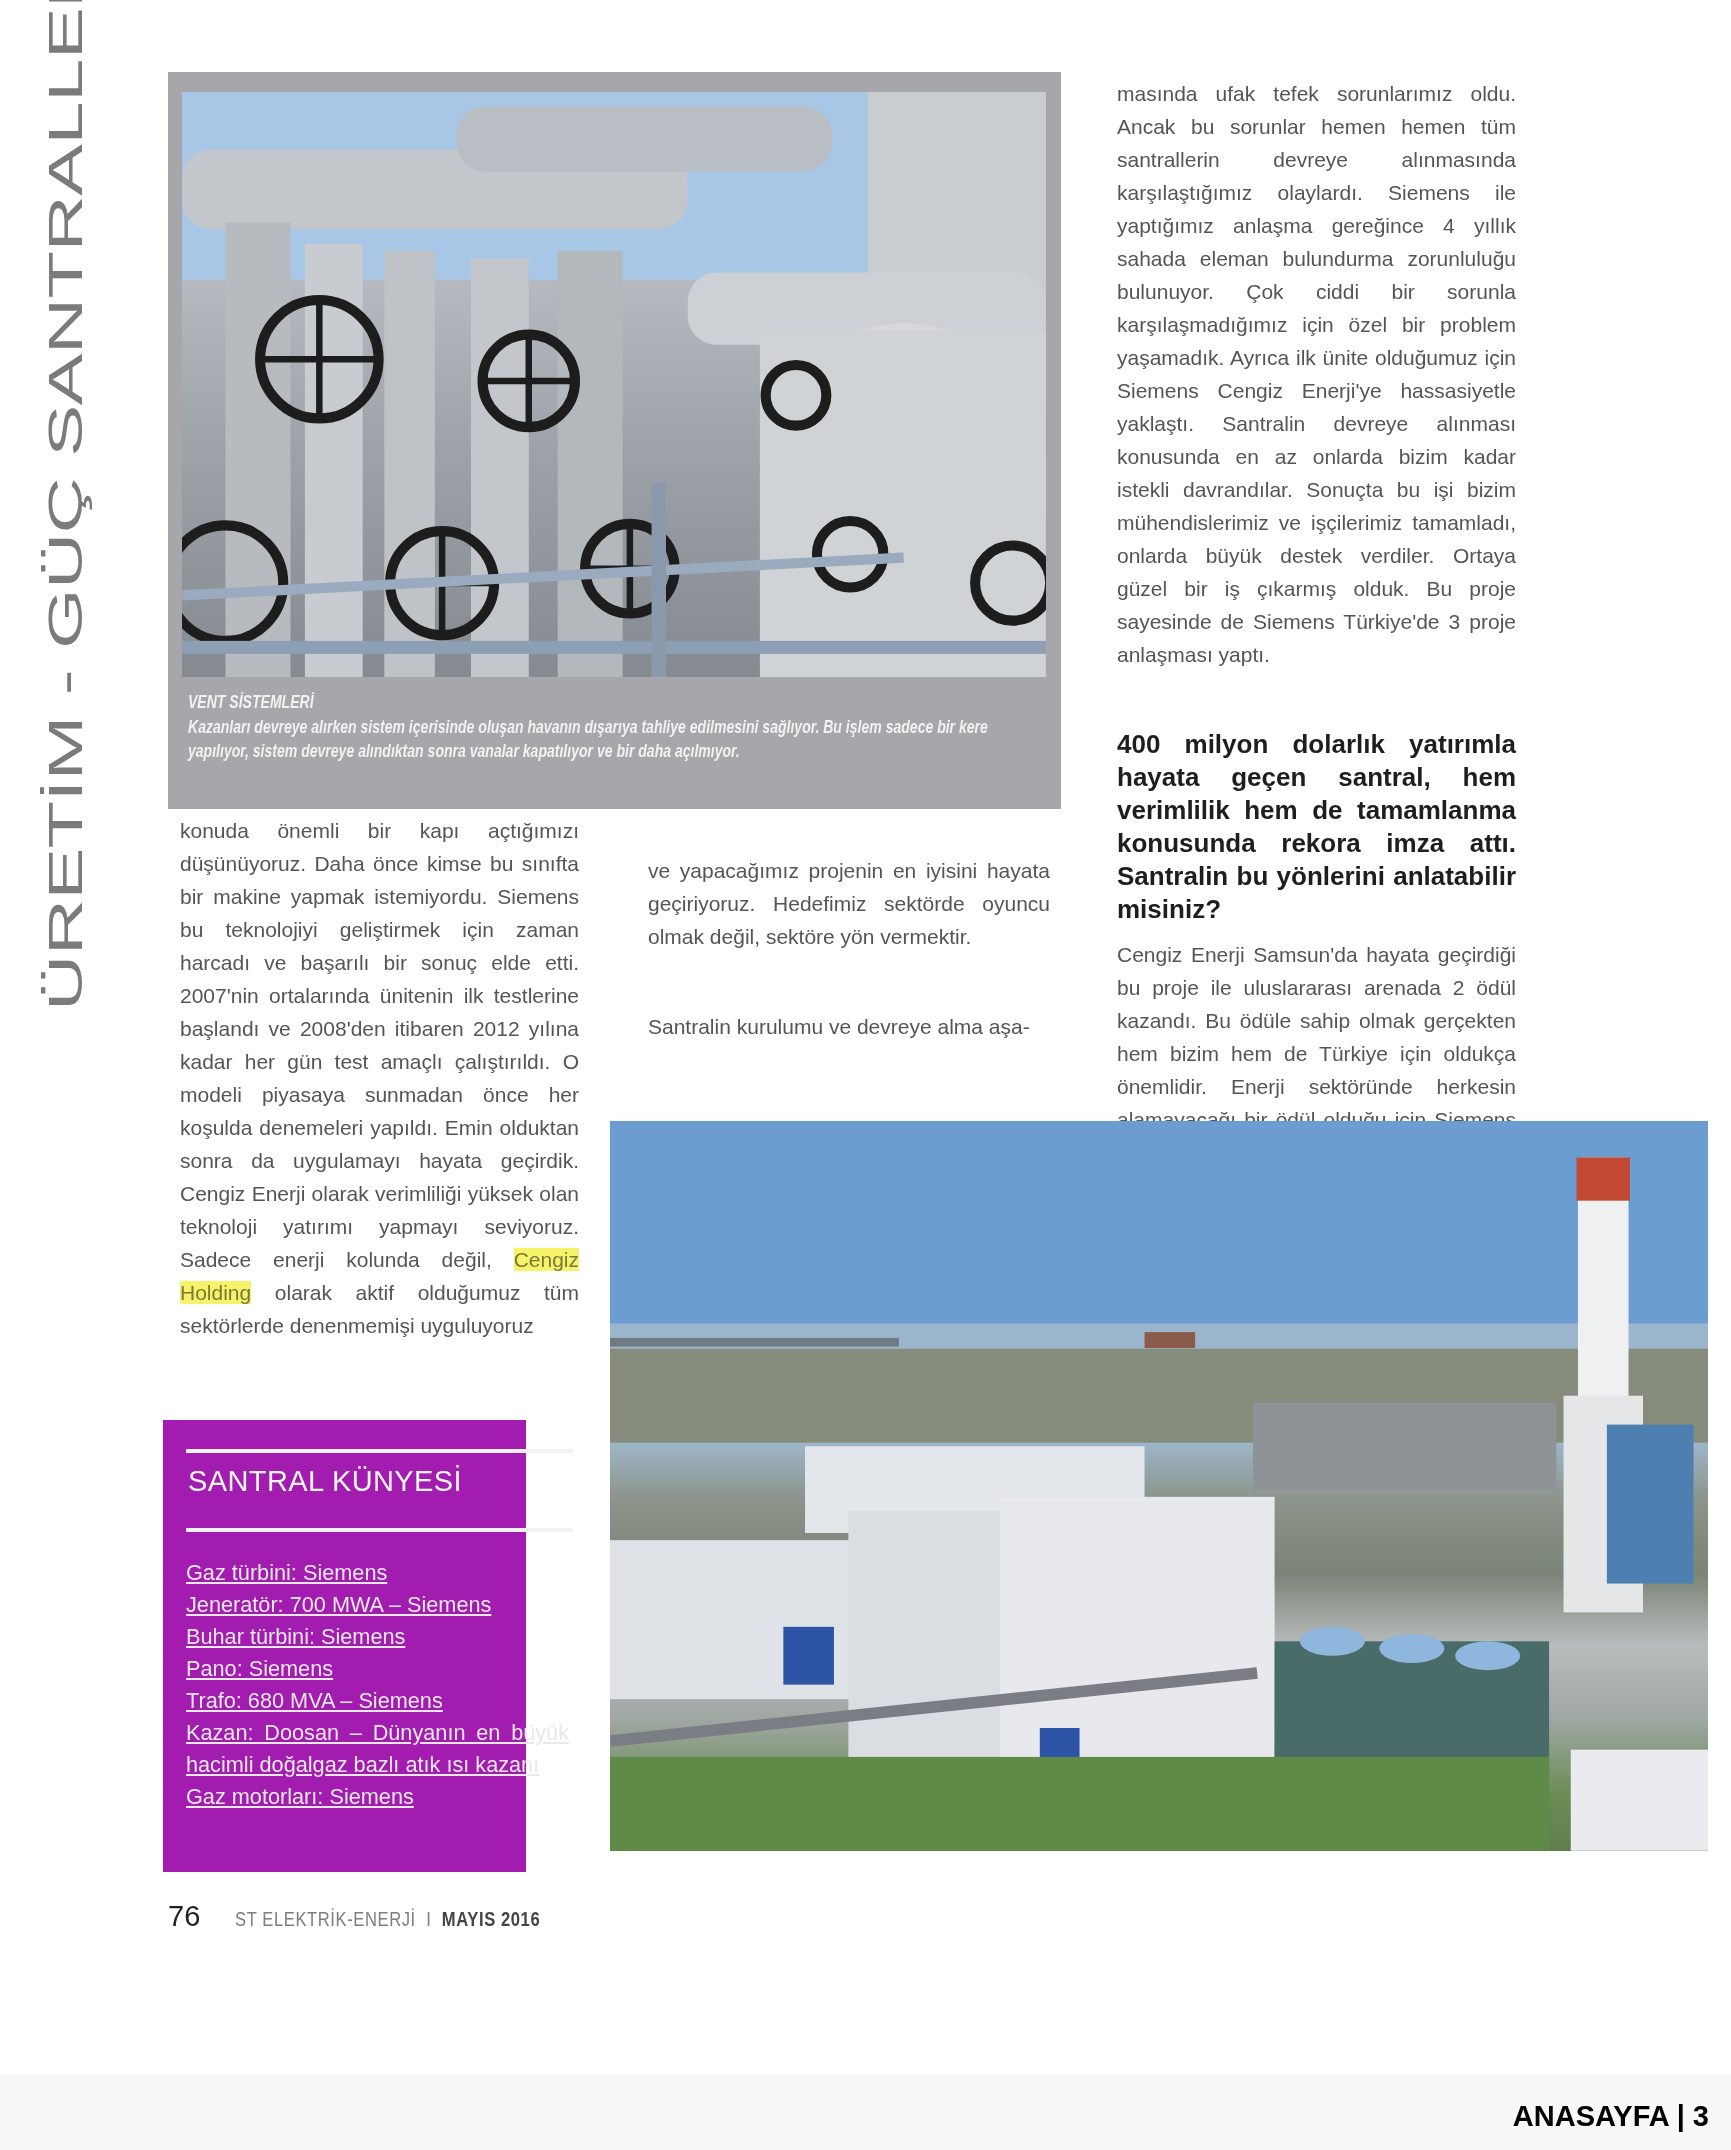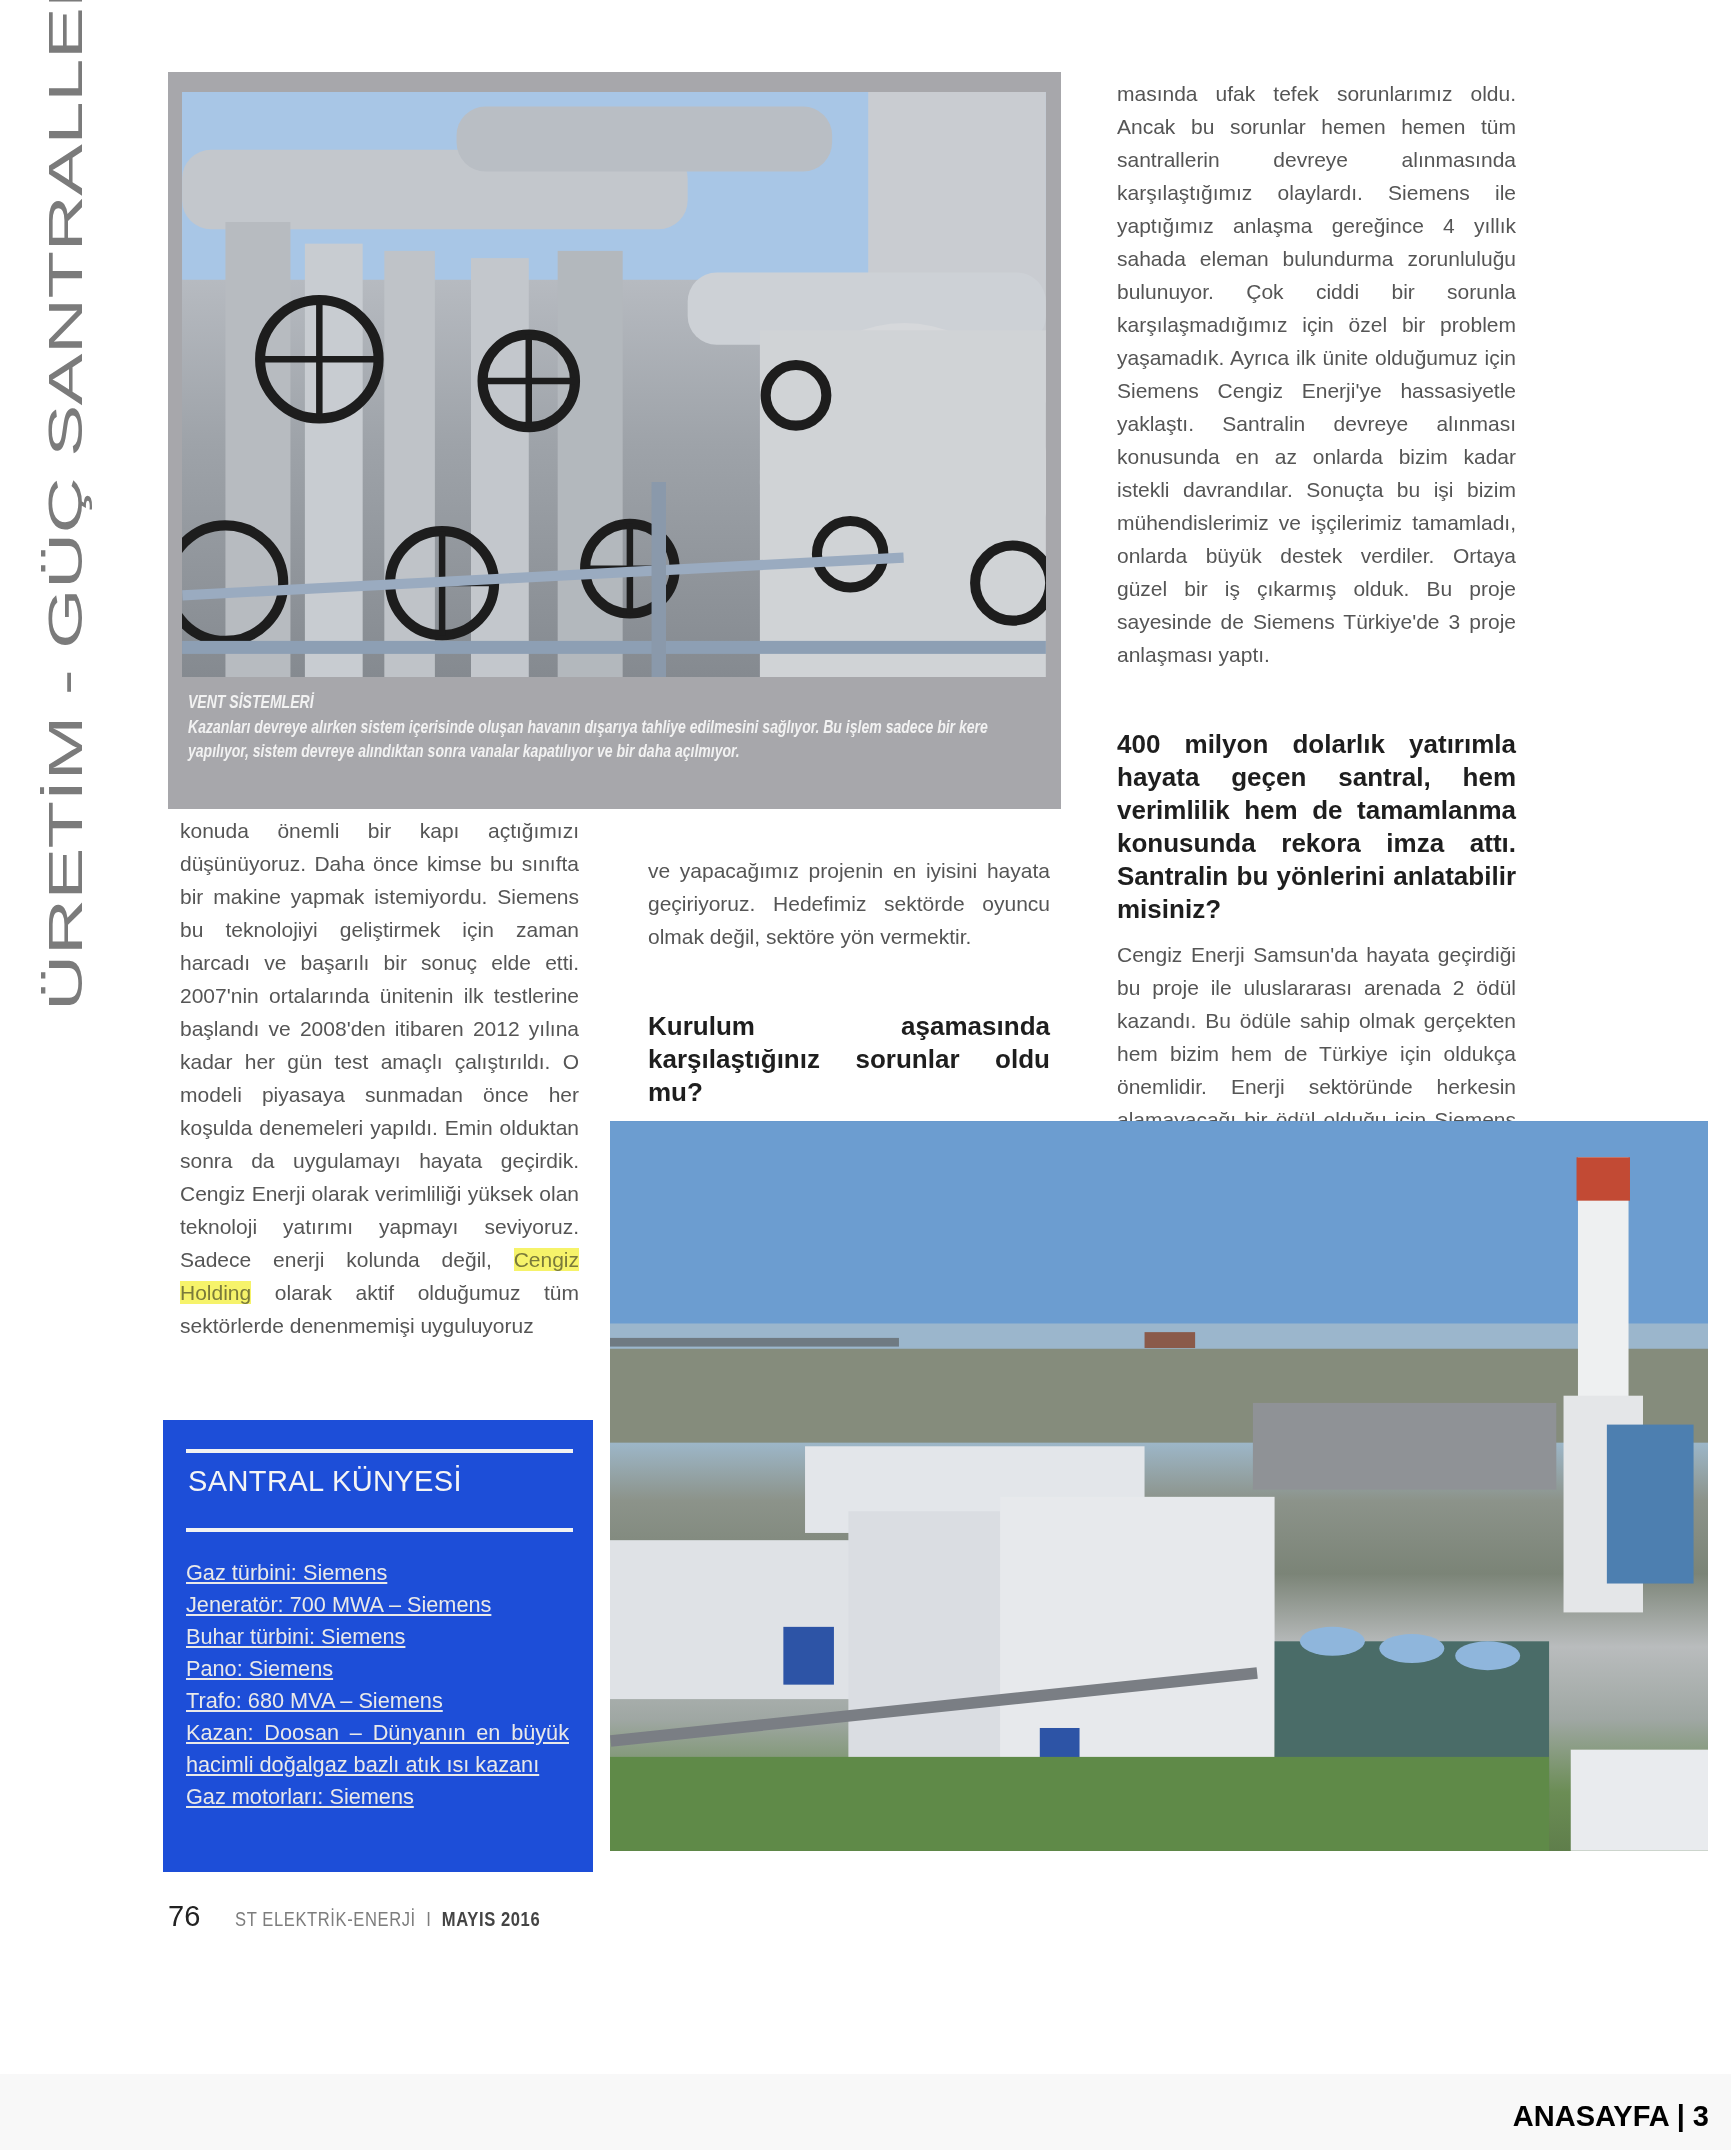--- a/index.html
+++ b/index.html
@@ -44,21 +44,21 @@
   .col p { margin: 12px; }
   .col .q { font-weight: 700; color: #1e1e1e; font-size: 26px; line-height: 33px; }
   .hl { background: #f6f36a; color: #7a7a3a; }
 
   .col-left { left: 168px; top: 802px; width: 423px; }
   .col-mid { left: 636px; top: 842px; width: 426px; }
   .col-right { left: 1105px; top: 65px; width: 423px; }
 
   
   .info-box {
-    left: 163px; top: 1420px; width: 430px; height: 452px; background: #1d4ed8;
+    left: 163px; top: 1420px; width: 363px; height: 452px; background: #a21caf;
     color: #e9e9e9;
   }
   .info-box .rule { position: absolute; left: 23px; width: 387px; height: 4.3px; background: #f2f2f2; }
   .info-box .rule.r1 { top: 29px; }
   .info-box .rule.r2 { top: 108px; }
   .info-title { position: absolute; left: 25px; top: 45px; font-size: 29px; color: #f5f5f5; letter-spacing: 0.4px; }
   .info-list { position: absolute; left: 23px; top: 137px; width: 383px; margin: 0; padding: 0; list-style: none; font-size: 21.7px; line-height: 32px; text-align: justify; text-decoration: underline; }
 
   
   .folio { left: 168px; top: 1900px; height: 36px; display: flex; align-items: baseline; gap: 35px; text-align: right; }
@@ -136,21 +136,20 @@
   </div>
 </div>
 
 <div class="abs col col-left">
   <p><span>konuda önemli bir kapı açtığımızı düşünüyoruz. Daha önce kimse bu sınıfta bir makine yapmak istemiyordu. Siemens bu teknolojiyi geliştirmek için zaman harcadı ve başarılı bir sonuç elde etti. 2007'nin ortalarında ünitenin ilk testlerine başlandı ve 2008'den itibaren 2012 yılına kadar her gün test amaçlı çalıştırıldı. O modeli piyasaya sunmadan önce her koşulda denemeleri yapıldı. Emin olduktan sonra da uygulamayı hayata geçirdik. Cengiz Enerji olarak verimliliği yüksek olan teknoloji yatırımı yapmayı seviyoruz. Sadece enerji kolunda değil, </span><span class="hl">Cengiz Holding</span><span> olarak aktif olduğumuz tüm sektörlerde denenmemişi uyguluyoruz</span></p>
 </div>
 
 <div class="abs col col-mid">
   <p>ve yapacağımız projenin en iyisini hayata geçiriyoruz. Hedefimiz sektörde oyuncu olmak değil, sektöre yön vermektir.</p>
   <p style="height:33px"></p>
-  <p class="q">Kurulum aşamasında karşılaştığınız sorunlar oldu mu?</p>
   <p>Santralin kurulumu ve devreye alma aşa-</p>
 </div>
 
 <div class="abs col col-right">
   <p>masında ufak tefek sorunlarımız oldu. Ancak bu sorunlar hemen hemen tüm santrallerin devreye alınmasında karşılaştığımız olaylardı. Siemens ile yaptığımız anlaşma gereğince 4 yıllık sahada eleman bulundurma zorunluluğu bulunuyor. Çok ciddi bir sorunla karşılaşmadığımız için özel bir problem yaşamadık. Ayrıca ilk ünite olduğumuz için Siemens Cengiz Enerji'ye hassasiyetle yaklaştı. Santralin devreye alınması konusunda en az onlarda bizim kadar istekli davrandılar. Sonuçta bu işi bizim mühendislerimiz ve işçilerimiz tamamladı, onlarda büyük destek verdiler. Ortaya güzel bir iş çıkarmış olduk. Bu proje sayesinde de Siemens Türkiye'de 3 proje anlaşması yaptı.</p>
   <p style="height:33px"></p>
   <p class="q">400 milyon dolarlık yatırımla hayata geçen santral, hem verimlilik hem de tamamlanma konusunda rekora imza attı. Santralin bu yönlerini anlatabilir misiniz?</p>
   <p>Cengiz Enerji Samsun'da hayata geçirdiği bu proje ile uluslararası arenada 2 ödül kazandı. Bu ödüle sahip olmak gerçekten hem bizim hem de Türkiye için oldukça önemlidir. Enerji sektöründe herkesin alamayacağı bir ödül olduğu için Siemens açısından da oldukça gurur vericiydi. Bu</p>
 </div>
 

